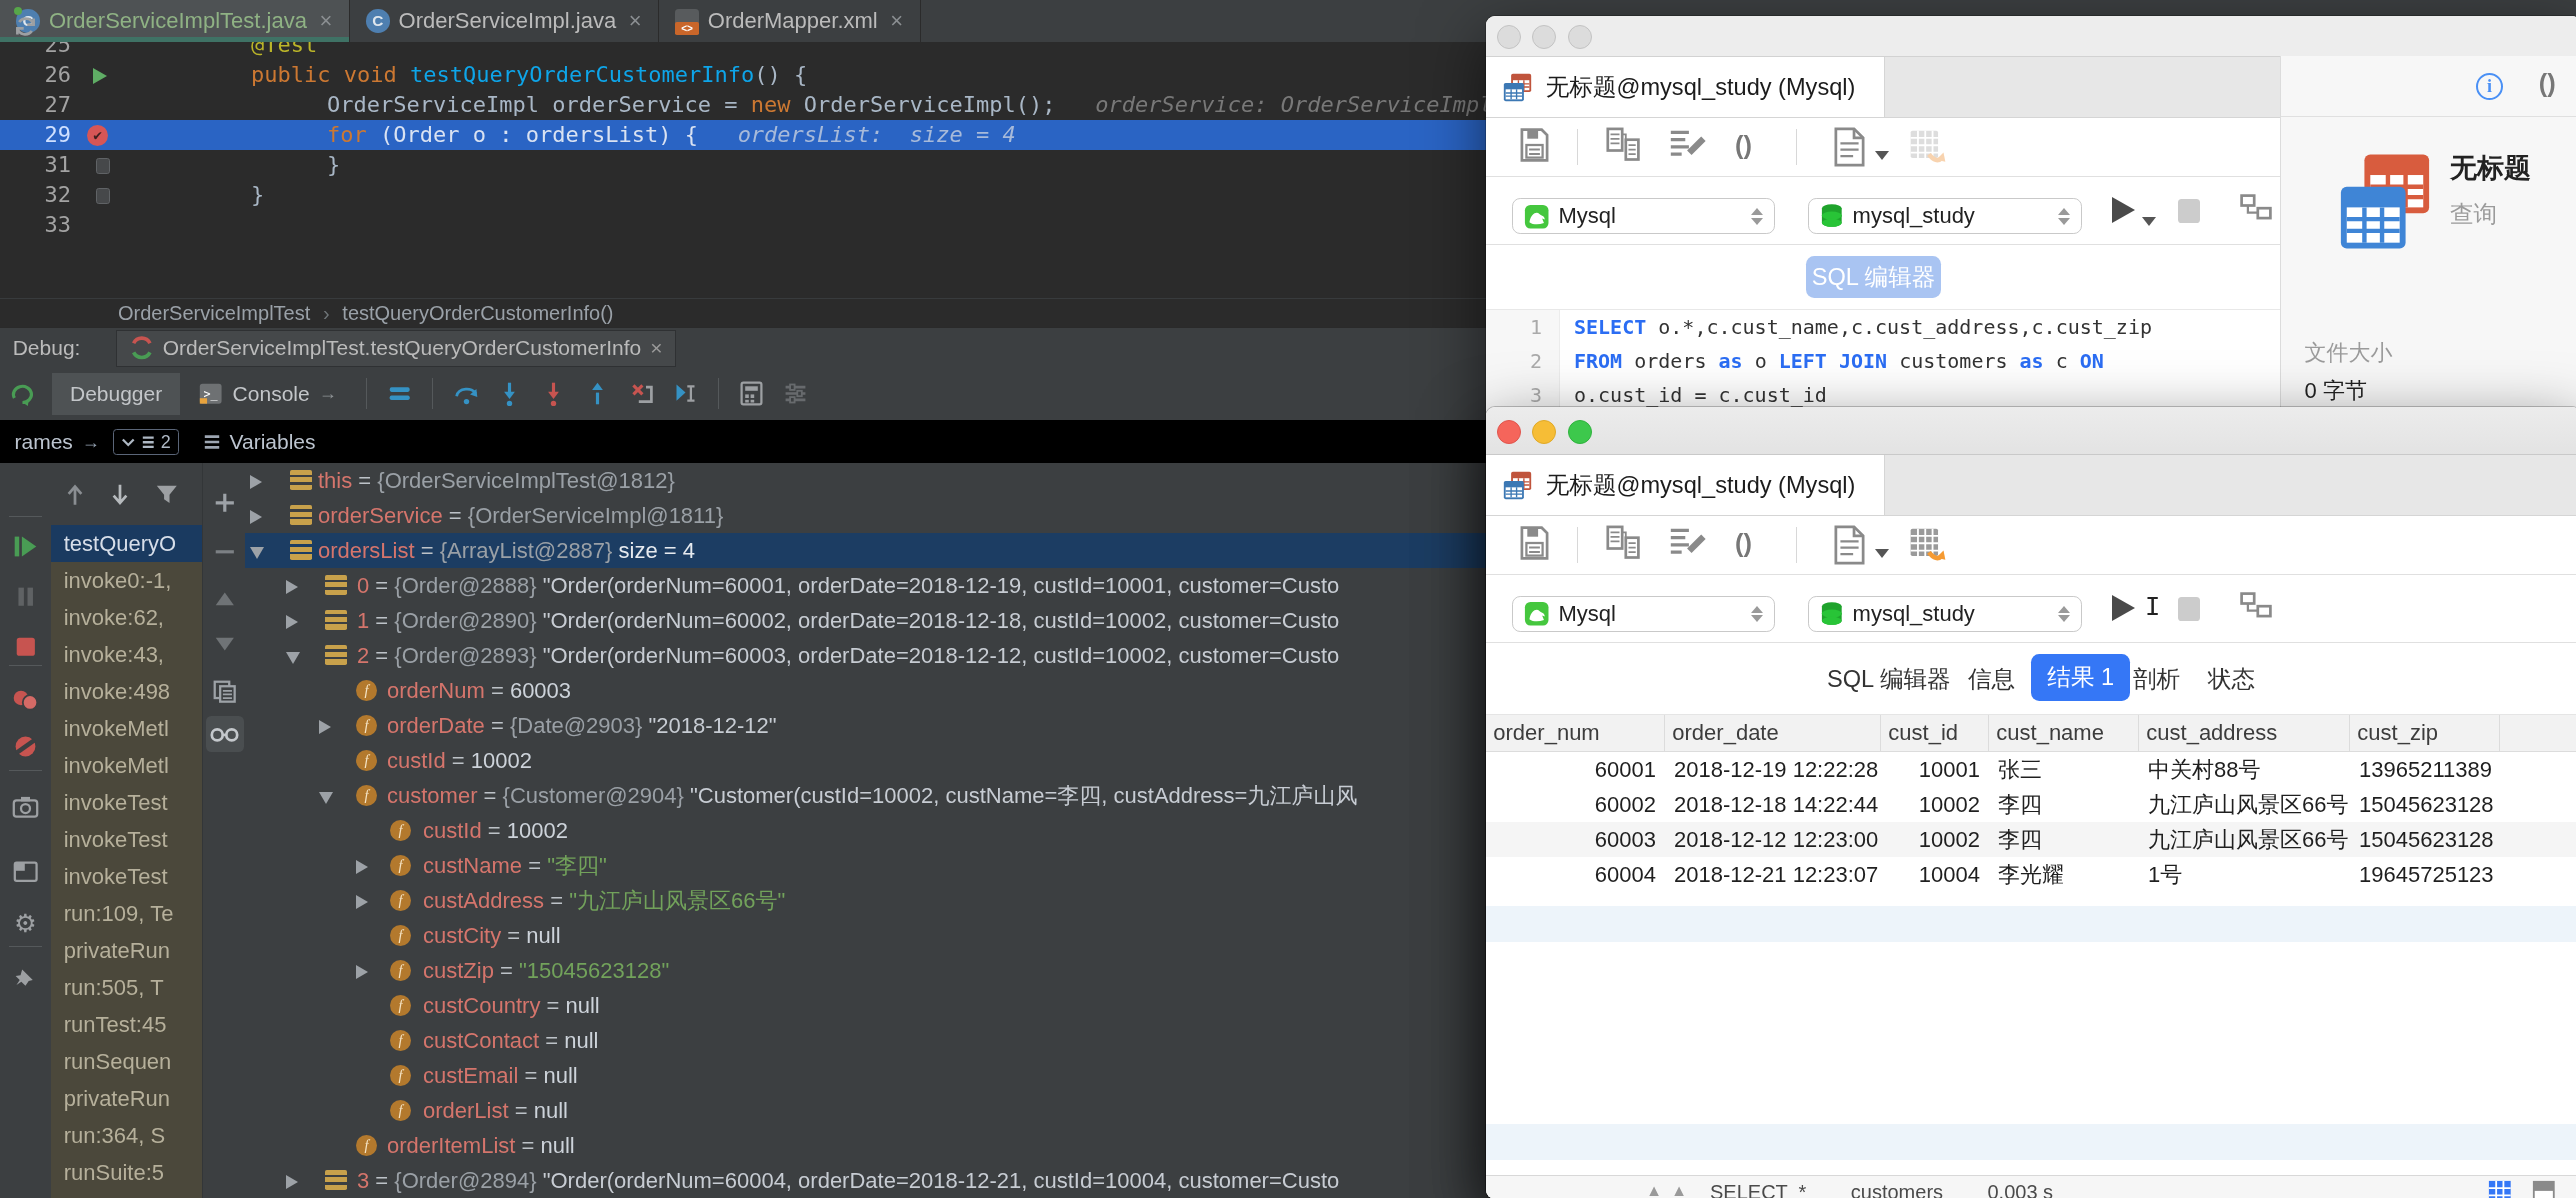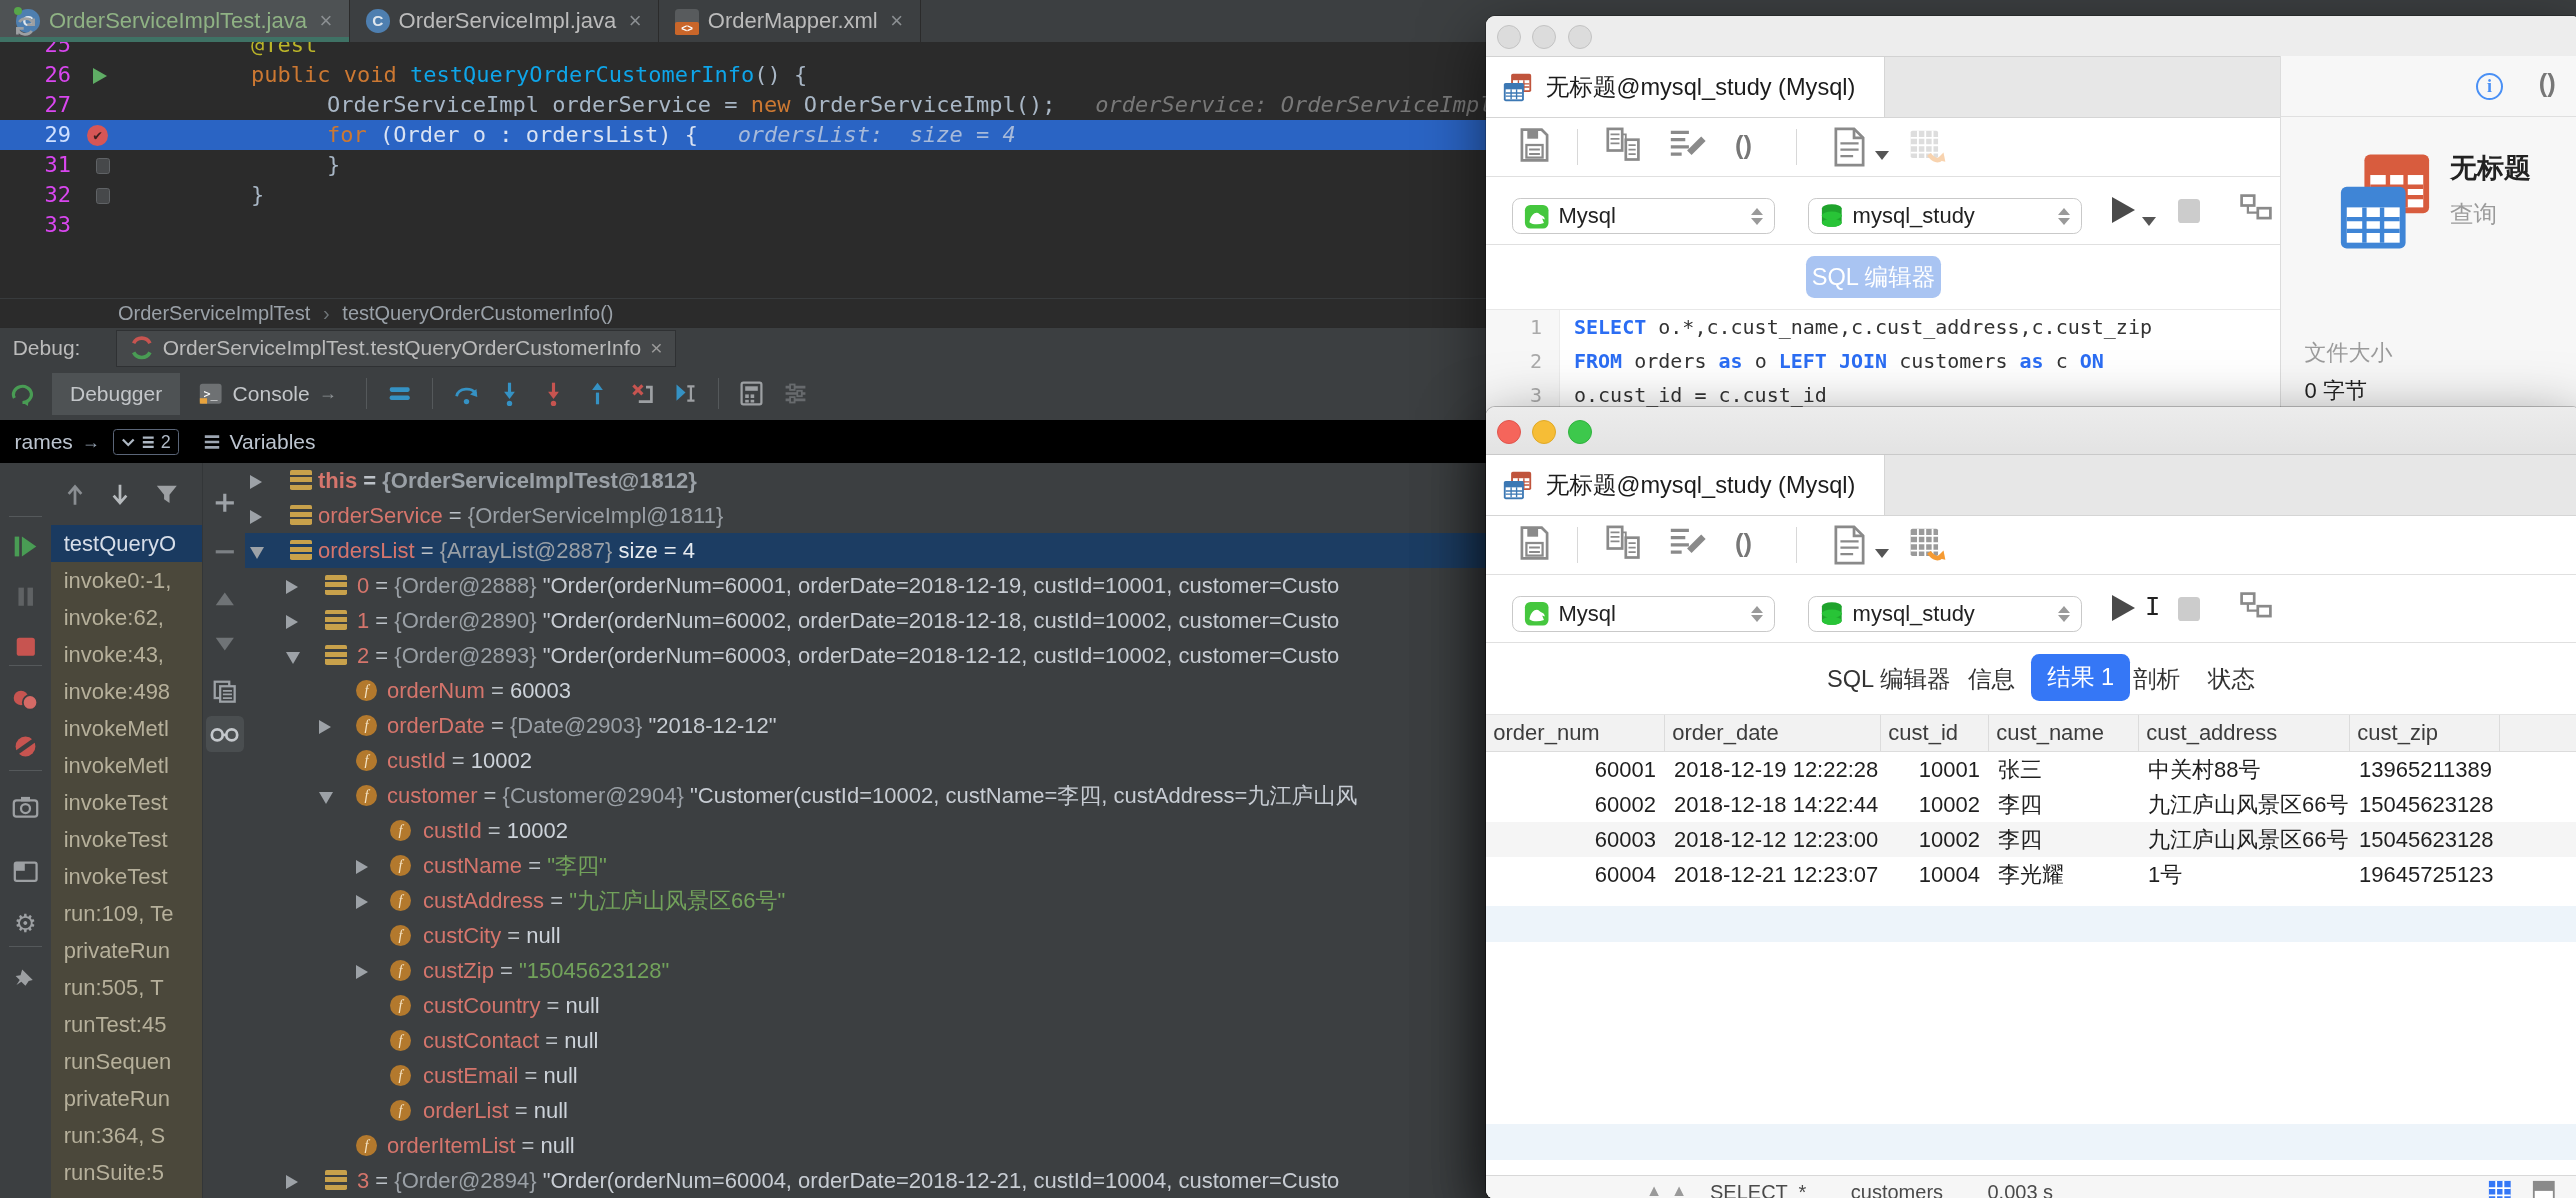--- a/index.html
+++ b/index.html
@@ -16,21 +16,21 @@
   .ic-class{width:23.6px;height:23.6px;border-radius:50%;background:#4e7fb0;color:#dfe7ee;font-size:15.4px;font-weight:bold;
             display:flex;align-items:center;justify-content:center;position:relative;}
   .ic-class::after{content:"";position:absolute;left:-2.7px;top:-2.7px;width:8.2px;height:8.2px;border-radius:50%;background:#57a64a;}
   .ic-class.plain::after{display:none;}
   .ic-xml{width:23.6px;height:23.6px;border-radius:3.6px;background:#585b5d;position:relative;}
   .ic-xml::after{content:"<>";position:absolute;left:0;right:0;bottom:-1.8px;height:12.7px;background:#c9662a;color:#fff;
                  font-size:10px;font-weight:bold;display:flex;align-items:center;justify-content:center;border-radius:1.8px;}
   #ide-editor{left:0;top:42px;width:2576px;height:256px;background:#2b2b2b;overflow:hidden;}
   #code-lines{position:absolute;left:0;top:-11.8px;width:100%;}
   .cl{position:relative;height:30px;line-height:30px;font-family:"DejaVu Sans Mono",monospace;font-size:22px;white-space:pre;}
-  .cl .ln{position:absolute;left:0;top:0;width:71px;text-align:right;color:#d946ef;}
+  .cl .ln{position:absolute;left:0;top:0;width:71px;text-align:right;color:#a3a3a3;}
   .cl.exec{background:#2a64c4;}
   .cl.exec .ln{color:#cfe0ff;}
   .cl .code{position:absolute;top:0;}
   .tk-kw{color:#cc7832;}  .tk-ann{color:#bbb529;}  .tk-mn{color:#0ea5e9;}
   .tk-pl{color:#a9b7c6;}  .tk-fld{color:#9876aa;font-style:italic;}
   .tk-hint{color:#787878;font-style:italic;}
   .exec .tk-pl{color:#d9e2f2;}
   .tk-hint2{color:#a7bada;font-style:italic;}
   .mk{position:absolute;top:0;}
   .mk-run{left:93px;top:7.3px;width:0;height:0;border-left:14.5px solid #5fad65;border-top:8.2px solid transparent;border-bottom:8.2px solid transparent;}
@@ -443,21 +443,21 @@
           <path d="M14 12 h4" stroke="#c4c8cc" stroke-width="3"></path>
         </svg>
     </span>
   </div>
 
   <div id="vars-pane" class="abs">
     <div id="var-list">
         <div class="vr">
           <span class="va r" style="left: 4.5px;"></span>
           <span class="vi b" style="left: 45px;"></span>
-          <span class="vtext" style="left: 73px; font-weight: bold;"><span class="vname">this</span><span class="p-eq"> = </span><span class="p-ref">{OrderServiceImplTest@1812}</span></span>
+          <span class="vtext" style="left: 73px;"><span class="vname">this</span><span class="p-eq"> = </span><span class="p-ref">{OrderServiceImplTest@1812}</span></span>
         </div>
         <div class="vr">
           <span class="va r" style="left: 4.5px;"></span>
           <span class="vi b" style="left: 45px;"></span>
           <span class="vtext" style="left: 73px;"><span class="vname">orderService</span><span class="p-eq"> = </span><span class="p-ref">{OrderServiceImpl@1811}</span></span>
         </div>
         <div class="vr sel">
           <span class="va d" style="left: 4.5px;"></span>
           <span class="vi b" style="left: 45px;"></span>
           <span class="vtext" style="left: 73px;"><span class="vname">ordersList</span><span class="p-eq"> = </span><span class="p-ref">{ArrayList@2887}</span><span class="p-size">  size = 4</span></span>

